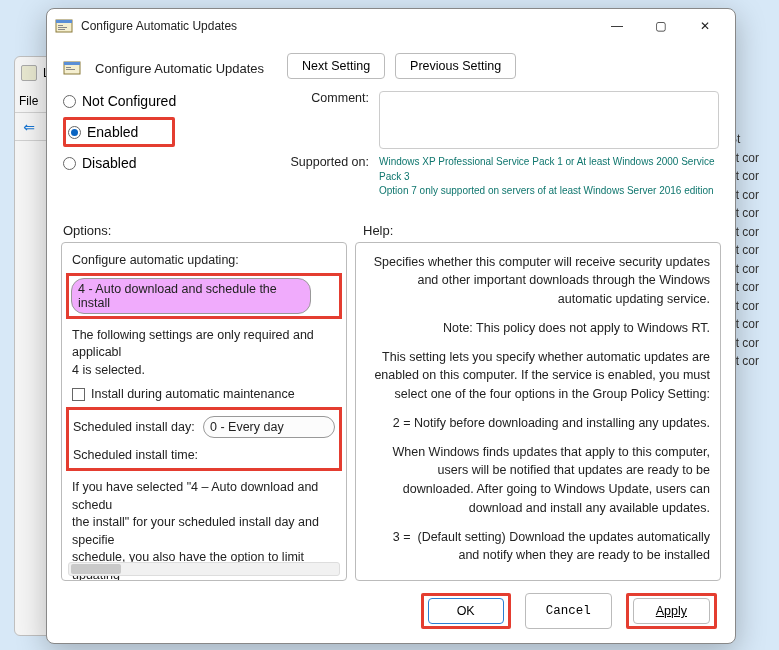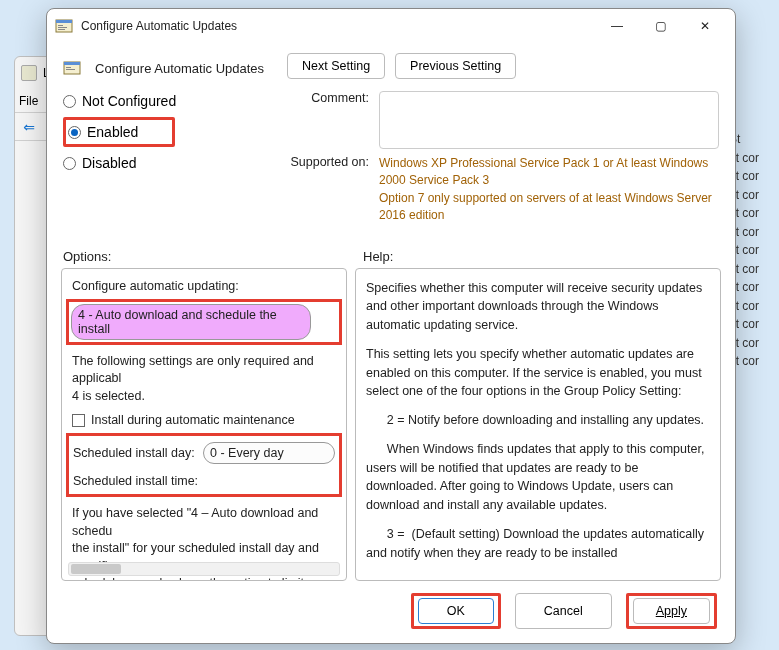--- a/index.html
+++ b/index.html
@@ -30,31 +30,31 @@
   .radio { width:13px;height:13px;border:1px solid #666;border-radius:50%; display:flex;align-items:center;justify-content:center; }
   .radio.checked::after { content:""; width:7px;height:7px;border-radius:50%; background:#0a64c2; }
   .highlight-red { border:3px solid #e43d30; padding:4px 34px 4px 2px; display:inline-flex; border-radius:2px; }
 
   .upper-right { flex:1; }
   .top-buttons { display:flex; gap:10px; margin-bottom:12px; }
   .btn { background:#fff; border:1px solid #bbb; border-radius:4px; padding:5px 14px; font-size:12.5px; cursor:pointer; }
   .label-col { display:flex; gap:10px; align-items:flex-start; margin-bottom:6px; }
   .label-col .lbl { font-size:12.5px; color:#222; width:82px; text-align:right; }
   .comment-box { flex:1; height:58px; border:1px solid #ccc; border-radius:4px; background:#fff; }
-  .support-text { flex:1; font-size:12px; color:#a16207; line-height:1.45; }
+  .support-text { flex:1; font-size:10px; color:#0f766e; line-height:1.45; }
 
   .section-labels { display:flex; padding:14px 16px 4px 16px; font-size:13px; color:#222; }
   .section-labels .l1 { width:300px; }
 
   .panels { display:flex; gap:8px; padding:0 14px; flex:1; min-height:0; }
   .panel { border:1px solid #bbb; border-radius:4px; padding:10px 10px 8px 10px; font-size:12.5px; color:#222; position:relative; overflow:hidden; }
   .panel-left { width:286px; }
   .panel-right { flex:1; }
   .panel-right-inner { height:100%; overflow:hidden; line-height:1.5; }
-  .panel-right p { margin:0 0 10px 0; }
+  .panel-right p { margin:0 0 10px 0;text-align:right; }
   .dropdown { border:1px solid #999; border-radius:13px; padding:3px 6px; font-size:12.5px; background:#f0abfc; width:240px; }
   .row-red { border:3px solid #e43d30; padding:2px 2px; margin-left:-6px; margin-right:-6px; }
   .note { margin:8px 0; line-height:1.4; }
   .check { display:flex; align-items:center; gap:6px; margin:6px 0; }
   .checkbox { width:13px;height:13px;border:1px solid #666; }
   .sched-grid { display:grid; grid-template-columns:130px 1fr; row-gap:10px; align-items:center; }
   .sched-dd { border:1px solid #999; border-radius:11px; padding:3px 6px; font-size:12.5px; background:#fcfcfc; display:flex; align-items:center; justify-content:space-between; }
   .chev { font-size:10px; color:#555; }
   .hscroll { position:absolute; bottom:4px; left:6px; right:6px; height:14px; background:#f1f1f1; border:1px solid #ddd; border-radius:3px; }
   .hscroll-thumb { position:absolute; left:2px; top:1px; width:50px; height:10px; background:#c9c9c9; border-radius:2px; }
@@ -202,31 +202,32 @@
 
       </div>
       <div class="hscroll">
           <div class="hscroll-thumb"></div>
         </div>
     </div>
 
     <div class="panel panel-right">
       <div class="panel-right-inner">
         <p>Specifies whether this computer will receive security updates and other important downloads through the Windows automatic updating service.</p>
+        <p>Note: This policy does not apply to Windows RT.</p>
         <p>This setting lets you specify whether automatic updates are enabled on this computer. If the service is enabled, you must select one of the four options in the Group Policy Setting:</p>
         <p style="white-space:pre-wrap;">      2 = Notify before downloading and installing any updates.</p>
         <p style="white-space:pre-wrap;">      When Windows finds updates that apply to this computer, users will be notified that updates are ready to be downloaded. After going to Windows Update, users can download and install any available updates.</p>
         <p style="white-space:pre-wrap;">      3 =  (Default setting) Download the updates automatically and notify when they are ready to be installed</p>
 
       </div>
     </div>
   </div>
 
   <div class="footer">
     <span class="box-red">
       <button class="btn primary" style="padding:5px 28px;">OK</button>
     </span>
-    <button class="btn" style="padding:5px 28px;">Cancel</button>
+    <button class="btn" style="padding:5px 20px;font-family:Liberation Mono, monospace;">Cancel</button>
     <span class="box-red">
       <button class="btn" style="padding:5px 22px; text-decoration:underline;">Apply</button>
     </span>
   </div>
 </div>
 
 </body></html>

